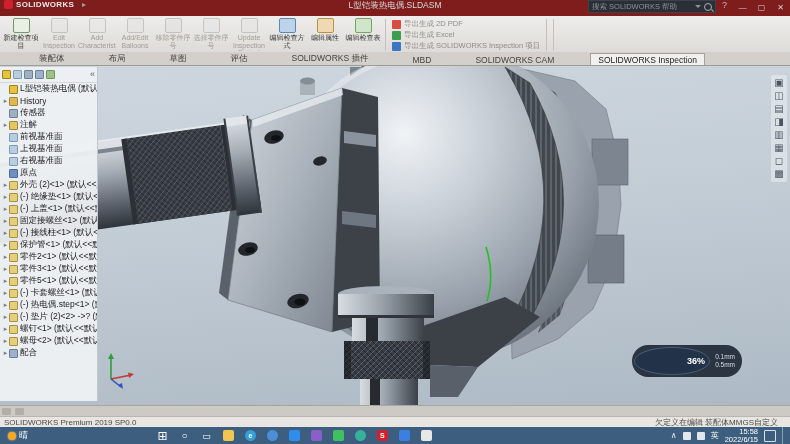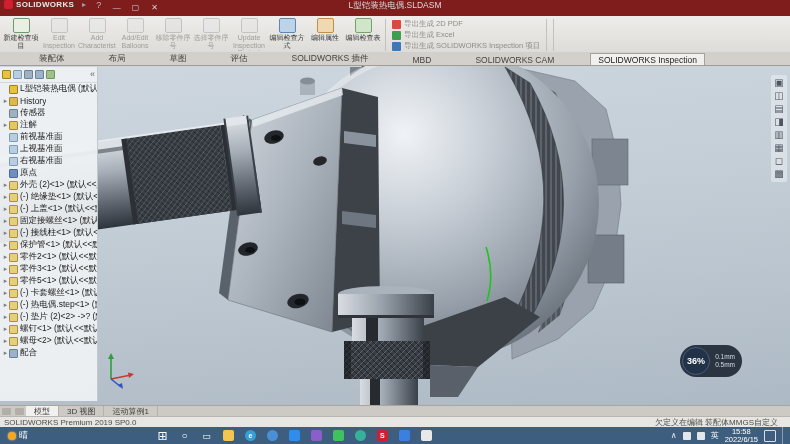--- a/index.html
+++ b/index.html
@@ -84,21 +84,21 @@
 
   
   .display-toolbar{position:absolute;right:3px;top:10px;width:16px;display:flex;flex-direction:column;gap:3px;
                    align-items:center;background:rgba(232,236,240,.6);padding:3px 0;border-radius:2px;}
   .dicon{font-size:10px;color:#4c5560;line-height:10px;}
 
   
   .zoom-badge{position:absolute;right:48px;bottom:28px;background:rgba(24,33,46,.88);border-radius:16px;
               display:flex;align-items:center;padding:2px;color:#fff;}
   .zoom-circle{width:26px;height:26px;border-radius:50%;background:#223248;border:1px solid #4a5c74;
-               display:flex;align-items:center;justify-content:center;font-size:9px;font-weight:bold;}
+               display:flex;align-items:center;justify-content:center;font-size:9px;font-weight:bold;padding-left:48px;}
   .zoom-info{font-size:6.5px;line-height:8px;padding:0 5px;color:#d7dde5;}
 
   .triad{position:absolute;left:102px;bottom:16px;}
 
   
   .doctabs{position:absolute;top:405px;left:0;right:0;height:11px;background:#cdcac5;display:flex;
            align-items:stretch;font-size:8px;border-top:1px solid #a9a6a0;z-index:40;}
   .dt-icon{width:9px;height:7px;background:#b2afa9;margin:2px 2px;border-radius:1px;}
   .dtab{padding:0 8px;display:flex;align-items:center;color:#3e3d39;border-right:1px solid #b5b2ac;white-space:nowrap;}
   .dtab.active{background:#f2f1ef;}
@@ -127,34 +127,39 @@
   .app-video{background:#8a5fc9;}
   .app-wechat{background:#3fc160;}
   .app-browser{background:#37b29a;border-radius:50%;}
   .app-sw{background:#cf2030;}
   .app-wps{background:#3b7fe0;}
   .app-cloud{background:#e8e8e8;}
   .tray{margin-left:auto;display:flex;align-items:center;gap:6px;padding-right:4px;font-size:8px;flex:none;}
   .tray-up{font-size:8px;color:#eaeef2;}
   .tray-ic{width:8px;height:8px;background:rgba(255,255,255,.85);border-radius:1px;}
   .tray-lang{font-size:8px;}
-  .tray-clock{text-align:center;font-size:7.5px;line-height:8px;}
+  .tray-clock{text-align:right;font-size:7.5px;line-height:8px;}
   .tray-notif{width:10px;height:10px;border:1px solid rgba(255,255,255,.8);border-radius:1px;}
   .desk-strip{width:3px;height:17px;border-left:1px solid rgba(255,255,255,.4);}
 </style>
 </head>
 <body>
 
 <div class="titlebar">
   <div class="sw-logo">
     <span class="sw-mark"></span>
     <span class="sw-text">SOLIDWORKS</span>
   </div>
   <span class="menu-arrow">▸</span>
   <div class="tb-title">L型铠装热电偶.SLDASM</div>
+  <div class="tb-search">
+    <span class="tb-search-text">搜索 SOLIDWORKS 帮助</span>
+    <span class="caret-icon"></span>
+    <span class="mag-icon"></span>
+  </div>
   <span class="tb-help">?</span>
   <div class="win-controls">
     <span>—</span>
     <span>▢</span>
     <span class="close">✕</span>
   </div>
 </div>
 
 <div class="ribbon">
   <div class="rbtns">
@@ -548,28 +553,20 @@
     <div class="zoom-info">
       <div>0.1mm</div>
       <div>0.5mm</div>
     </div>
   </div>
 </div>
 
 <div class="doctabs">
   <span class="dt-icon"></span>
   <span class="dt-icon"></span>
-  <div style="display:flex;">
-
-      <div class="dtab active">模型</div>
-
-      <div class="dtab">3D 视图</div>
-
-      <div class="dtab">运动算例1</div>
-    </div>
 </div>
 
 <div class="statusbar">
   <span>SOLIDWORKS Premium 2019 SP0.0</span>
   <div class="status-right">
 
       <span>欠定义</span>
 
       <span>在编辑 装配体</span>
 

